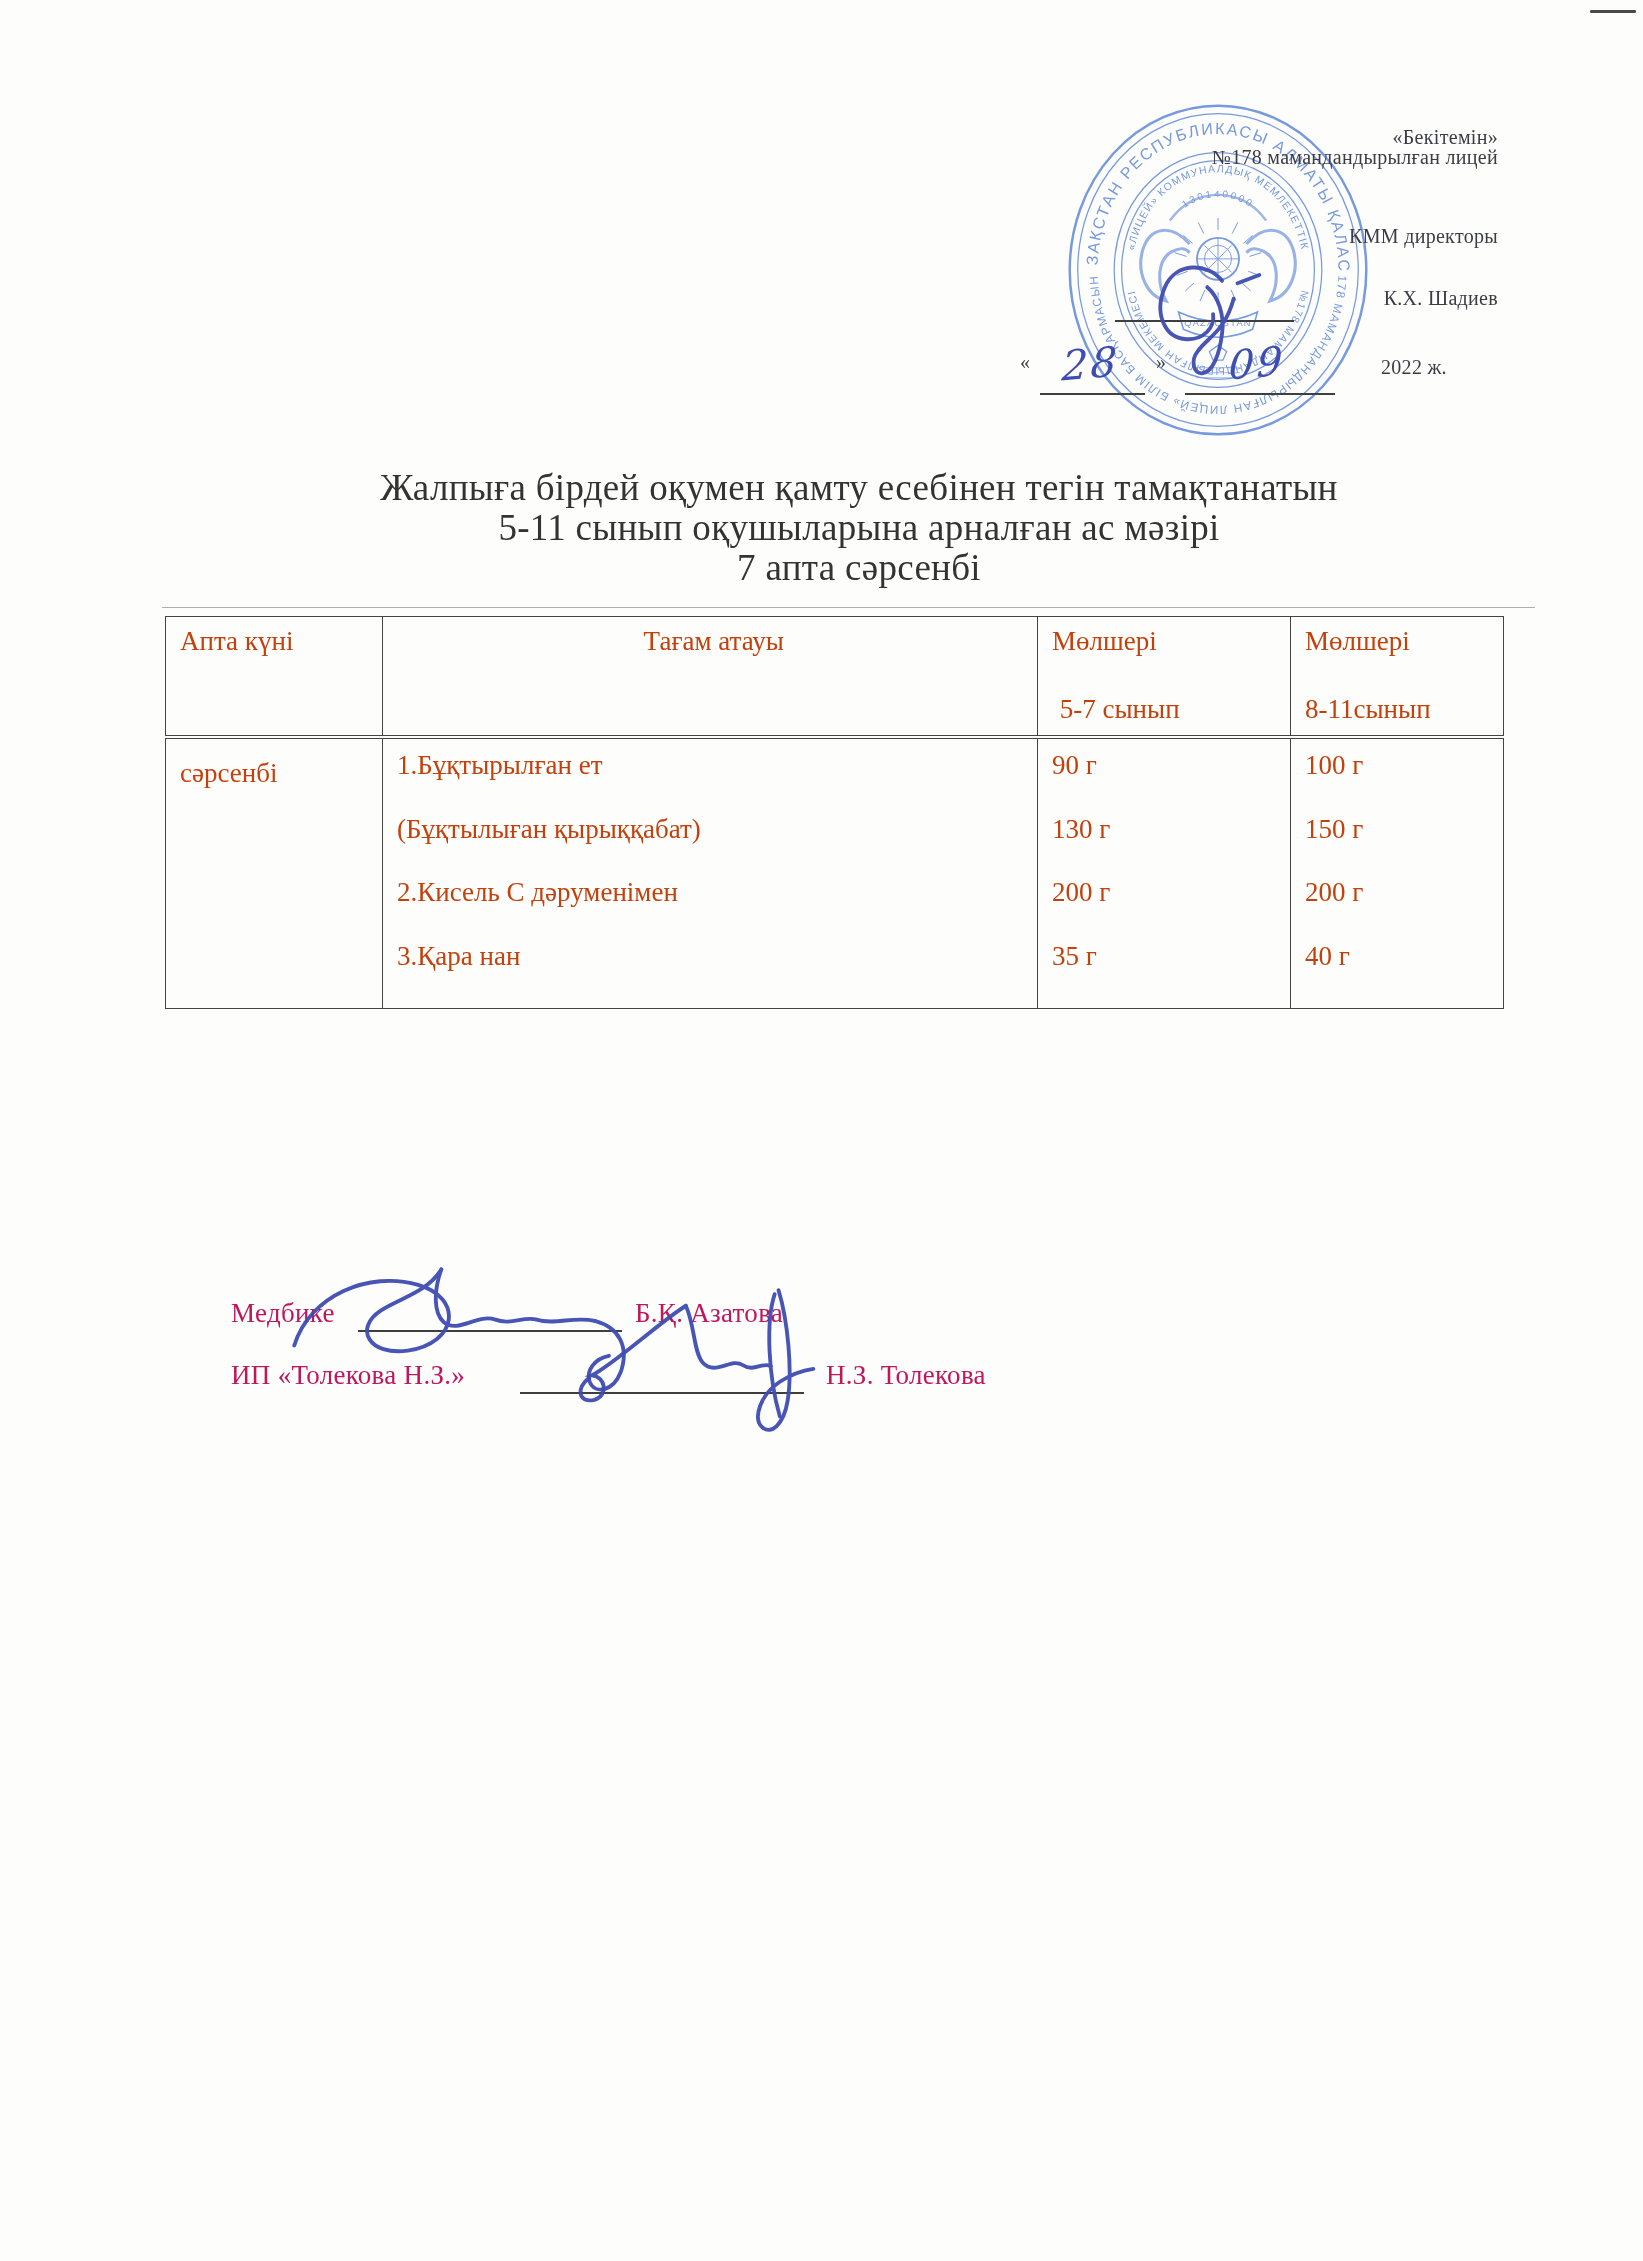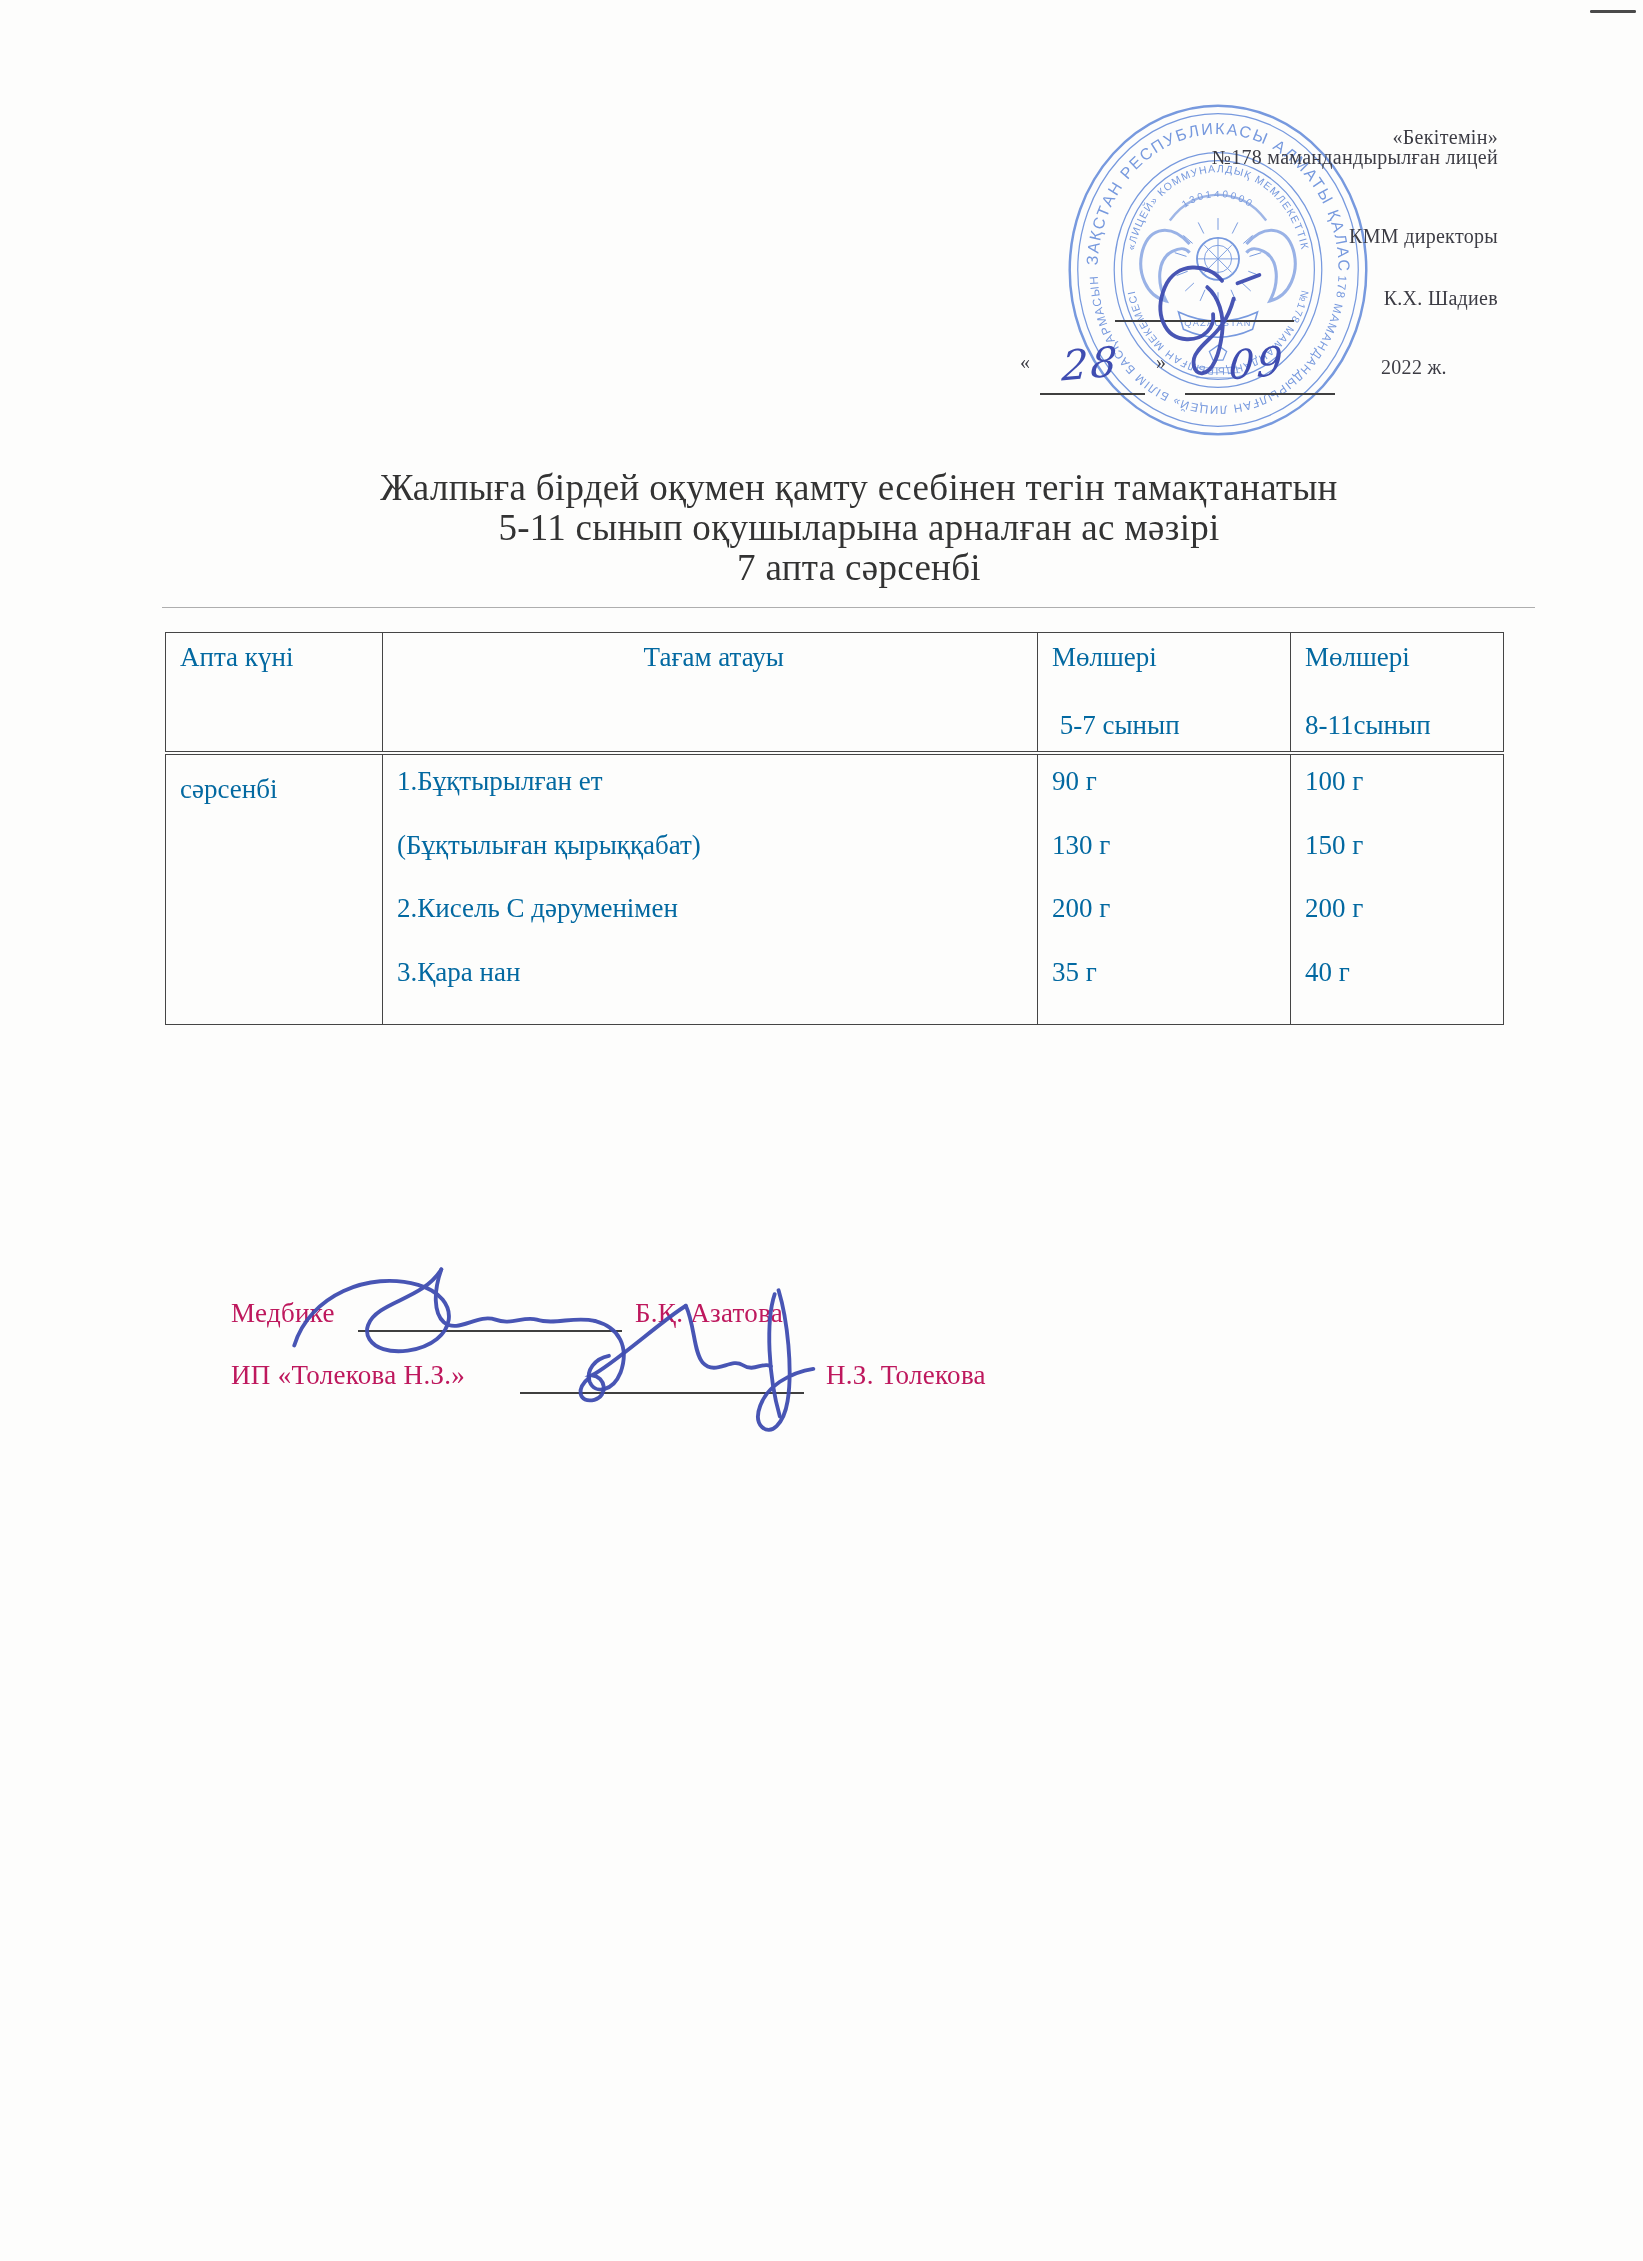--- a/index.html
+++ b/index.html
@@ -32,21 +32,21 @@
 
   
   .title{
     font-size:37px;line-height:40px;text-align:center;
     color:#333;letter-spacing:0.3px;
   }
 
   
   table.menu{
     border-collapse:collapse;table-layout:fixed;
-    width:1337px;font-size:27px;color:#0369a1;margin-top:16px;
+    width:1337px;font-size:27px;color:#c2410c;
   }
   table.menu td{
     border:1.9px solid #454545;
     vertical-align:top;
     padding:9px 6.4px 6.4px 14px;
   }
   tr.hrow{height:120px;}
   tr.brow{height:245px;}
   tr.hrow td{border-bottom:4.5px double #454545;}
   .h-center{text-align:center;padding-left:0;}

